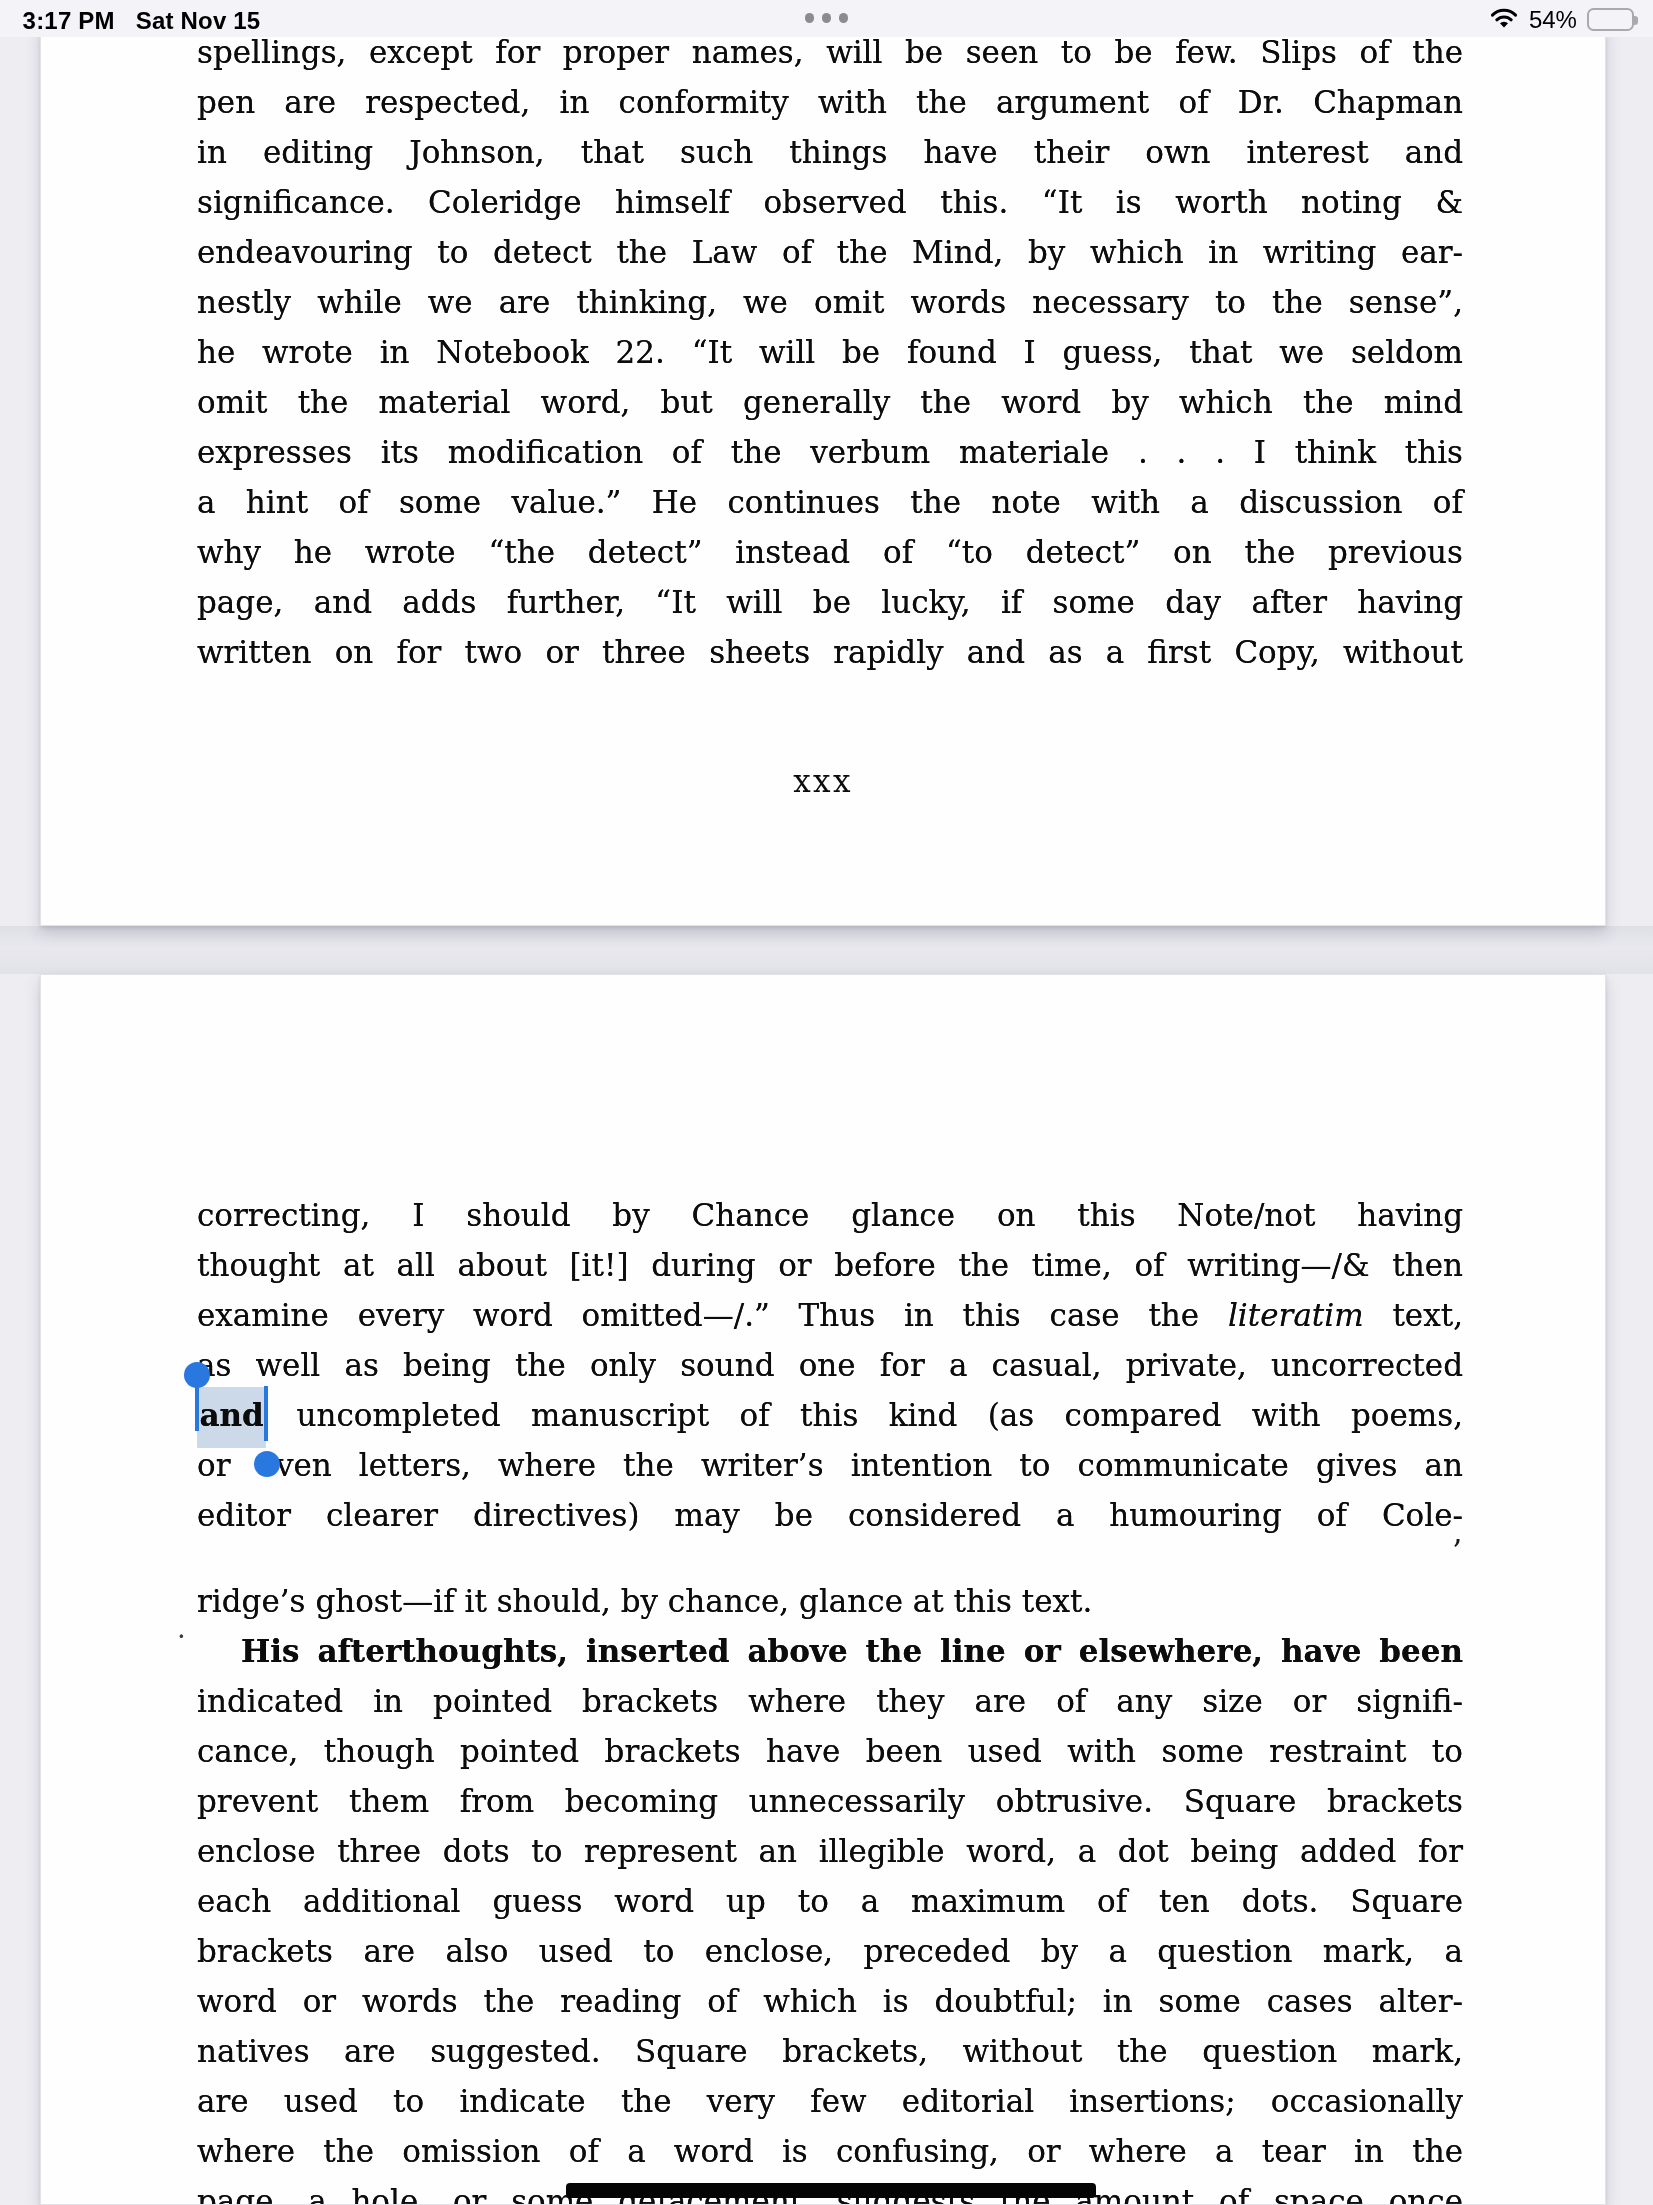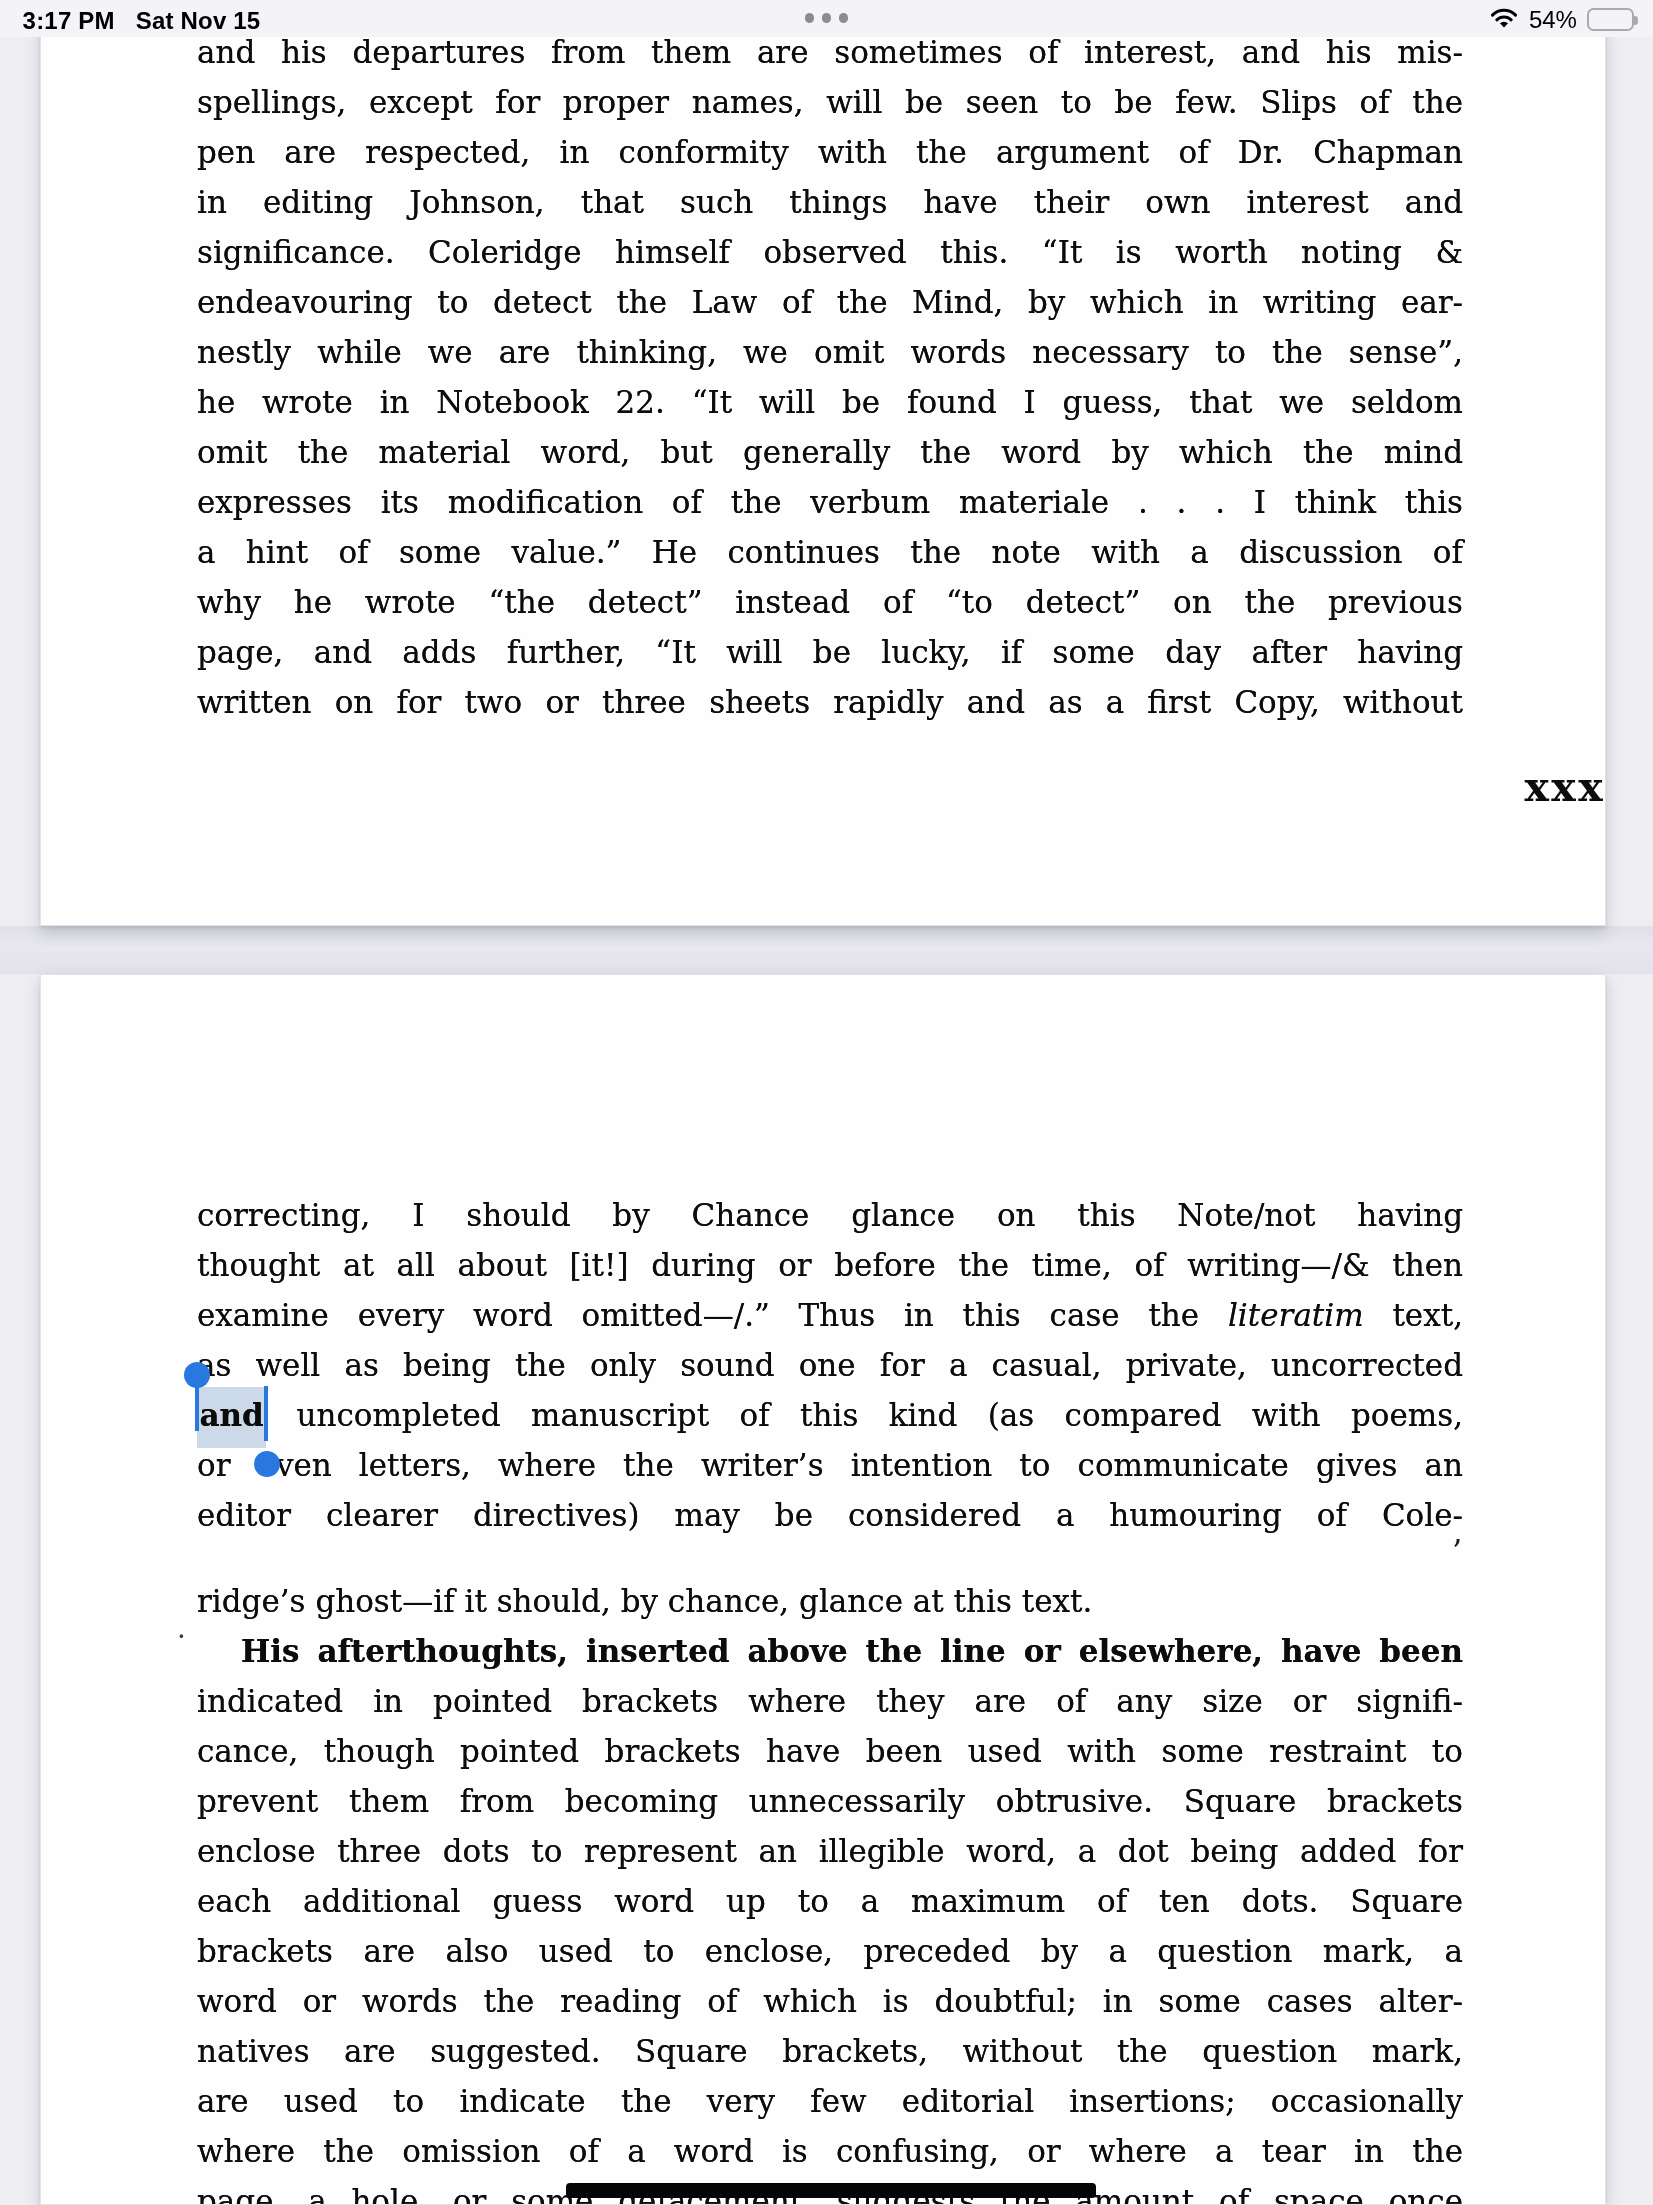--- a/index.html
+++ b/index.html
@@ -42,22 +42,22 @@
   .ptext { position:absolute; left:156px; right:142px; }
   .p1text { top:3.2px; }
   .p2text { top:215px; }
   .line {
     height:50px; line-height:50px; font-size:31px; color:#0c0c0c;
     text-align:justify; text-align-last:justify; overflow:visible;
     text-shadow:0 0 0.5px rgba(0,0,0,.8); white-space:nowrap;
   }
   .line.parend { text-align-last:left;margin-top:36px; }
   .line.indent { text-indent:44px;font-weight:bold; }
-  .pagenum { position:absolute; top:739px; left:0; width:100%; text-align:right;
-    font-size:41px; font-weight:bold; letter-spacing:2.4px; color:#0c0c0c; }
+  .pagenum { position:absolute; top:739px; left:0; width:100%; text-align:center;
+    font-size:31px; font-weight:normal; letter-spacing:2.4px; color:#0c0c0c; }
   .heading { position:absolute; top:132px; left:0; width:100%; text-align:center;
     font-size:27px; letter-spacing:10.5px; color:#0c0c0c; font-weight:500;
     text-shadow:0 0 0.5px rgba(0,0,0,.8); }
   .ital { font-style:italic; }
   
   .selwrap { position:relative; display:inline-block;
     background:#ccd9e8; padding:3.2px 2.4px 8px 2.4px; margin:-3.2px 0 -8px 0;font-weight:bold; }
   .caret { position:absolute; width:4px; background:#2878e0; }
   .caret-l { left:-1.6px; top:-0.8px; height:45px; }
   .caret-r { right:-1.6px; top:-0.8px; height:55px; }
@@ -99,21 +99,20 @@
         <span class="batt-fill" style="width:54%"></span>
         <span class="batt-tip"></span>
       </span>
     </div>
   </div>
 
   <div class="gapband"></div>
 
   <div class="page page1">
     <div class="ptext p1text">
-      <div class="line">and his departures from them are sometimes of interest, and his mis-</div>
       <div class="line">spellings, except for proper names, will be seen to be few. Slips of the</div>
       <div class="line">pen are respected, in conformity with the argument of Dr. Chapman</div>
       <div class="line">in editing Johnson, that such things have their own interest and</div>
       <div class="line">significance. Coleridge himself observed this. “It is worth noting &amp;</div>
       <div class="line">endeavouring to detect the Law of the Mind, by which in writing ear-</div>
       <div class="line">nestly while we are thinking, we omit words necessary to the sense”,</div>
       <div class="line">he wrote in Notebook 22. “It will be found I guess, that we seldom</div>
       <div class="line">omit the material word, but generally the word by which the mind</div>
       <div class="line">expresses its modification of the verbum materiale . . . I think this</div>
       <div class="line">a hint of some value.” He continues the note with a discussion of</div>

